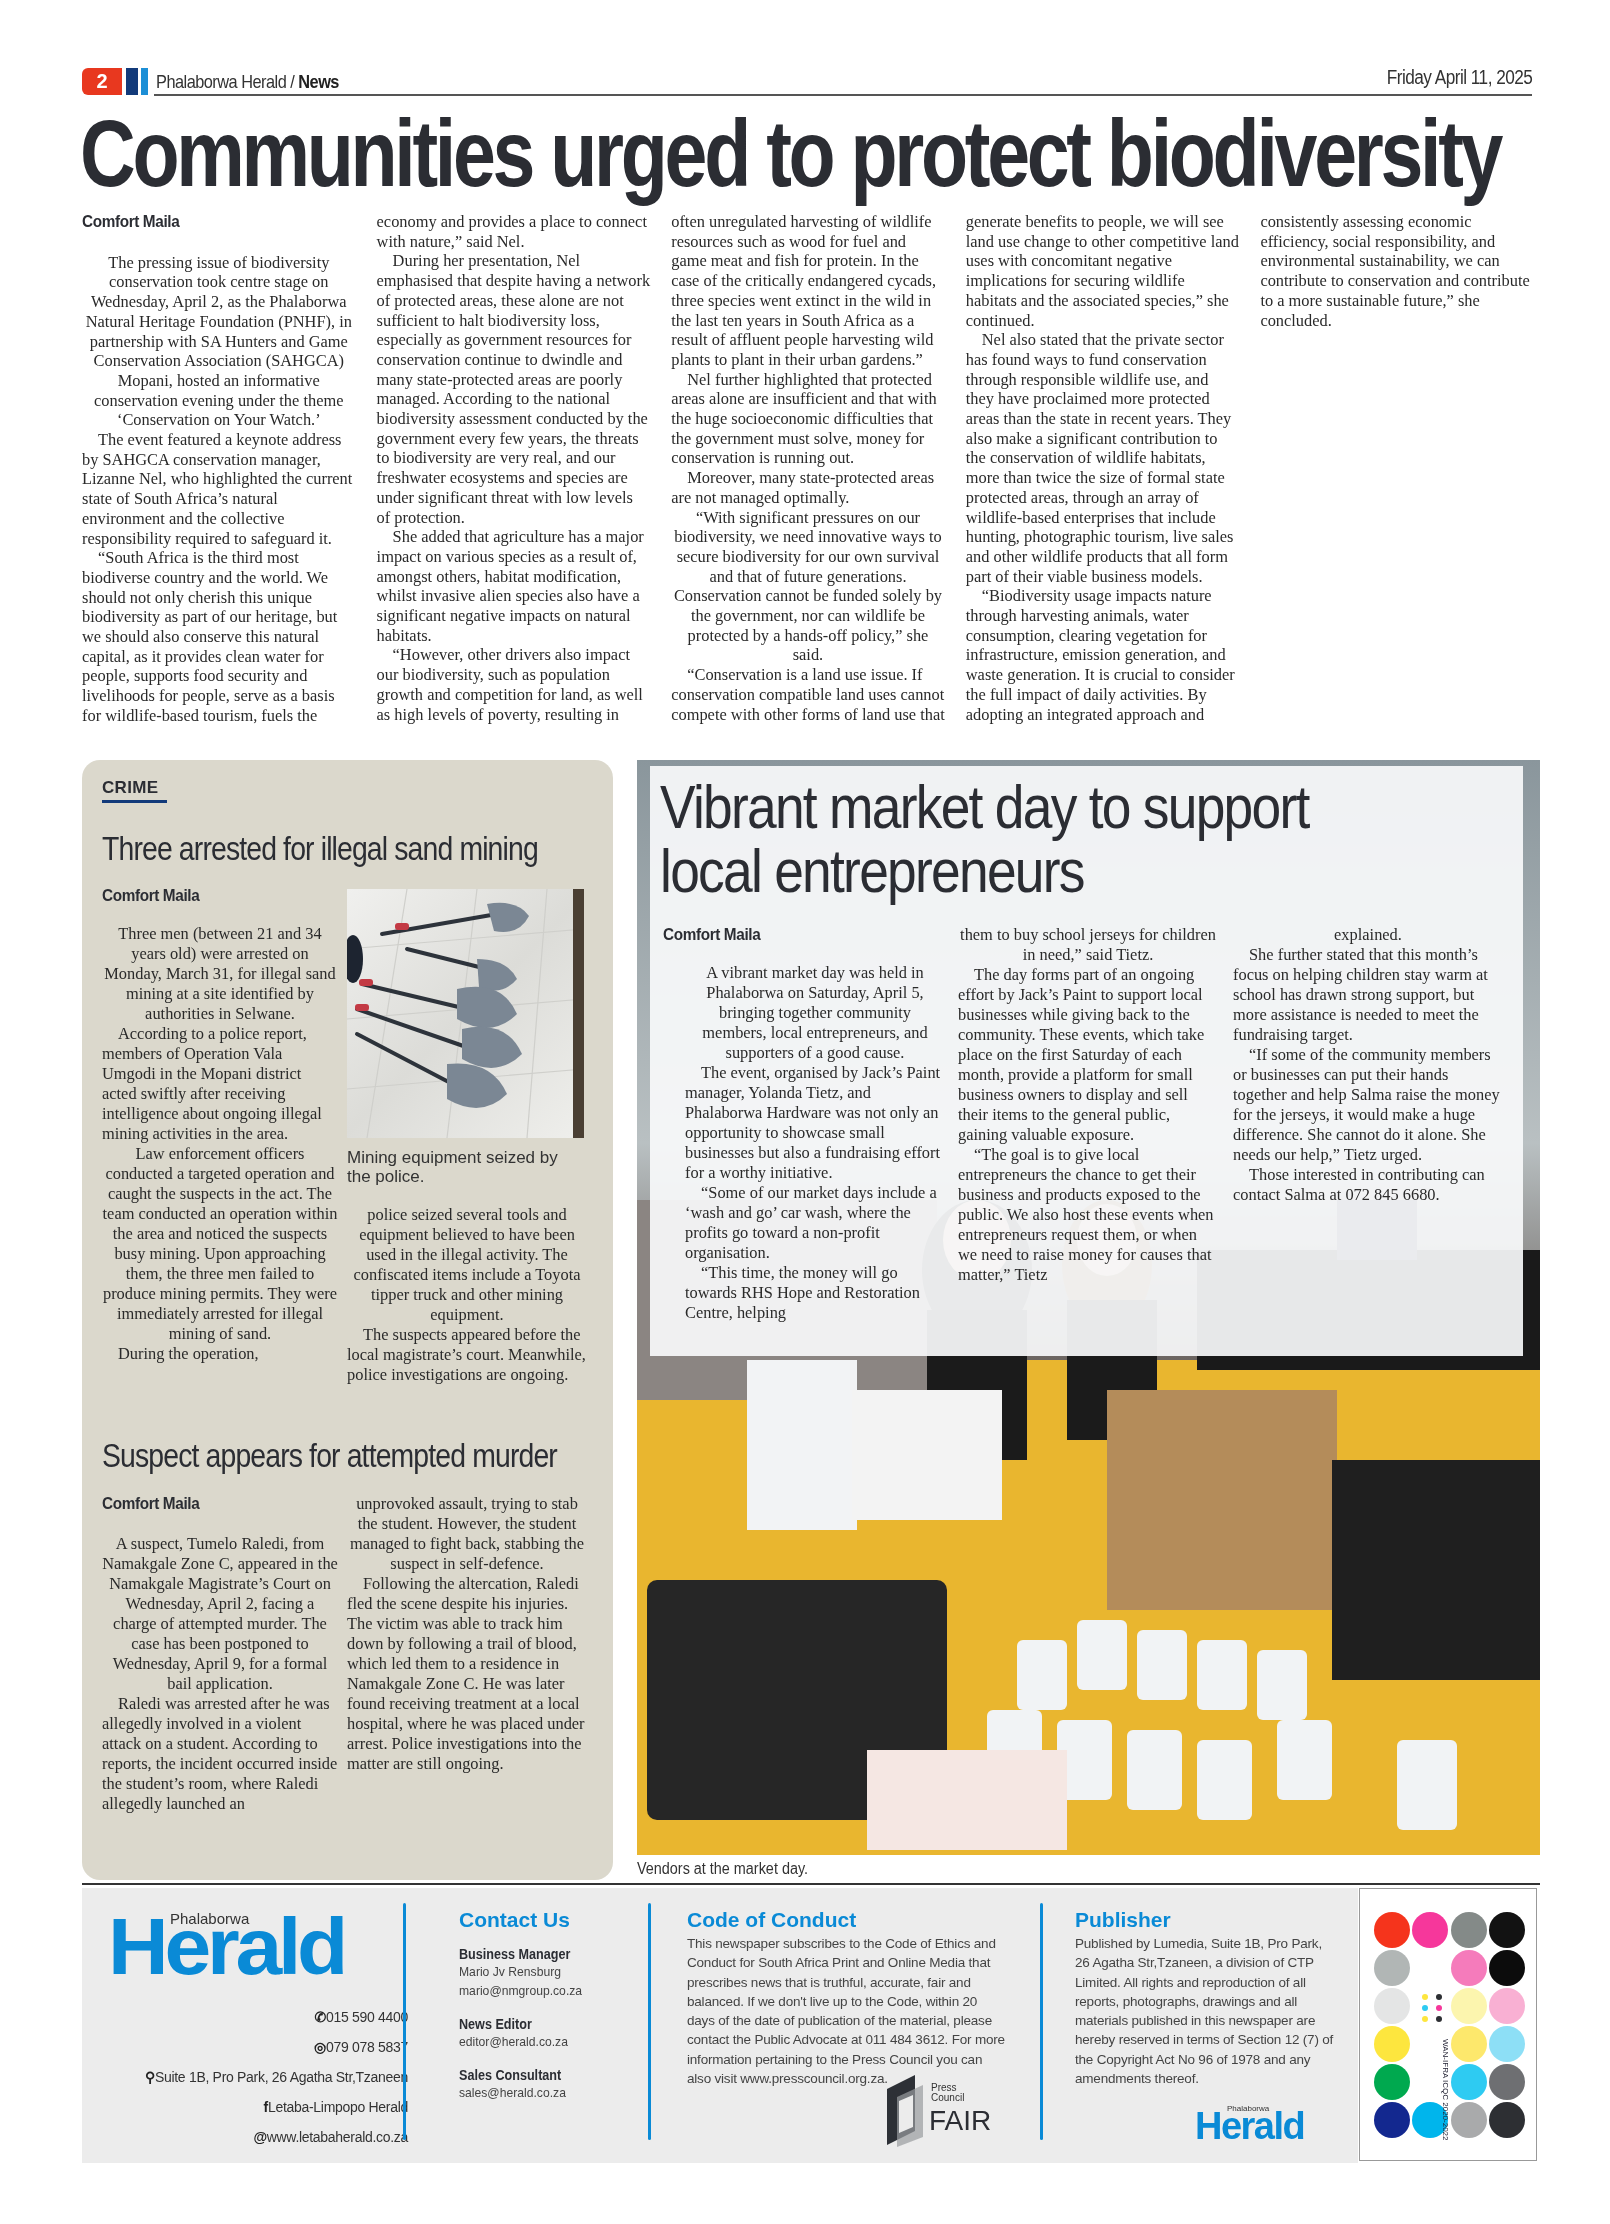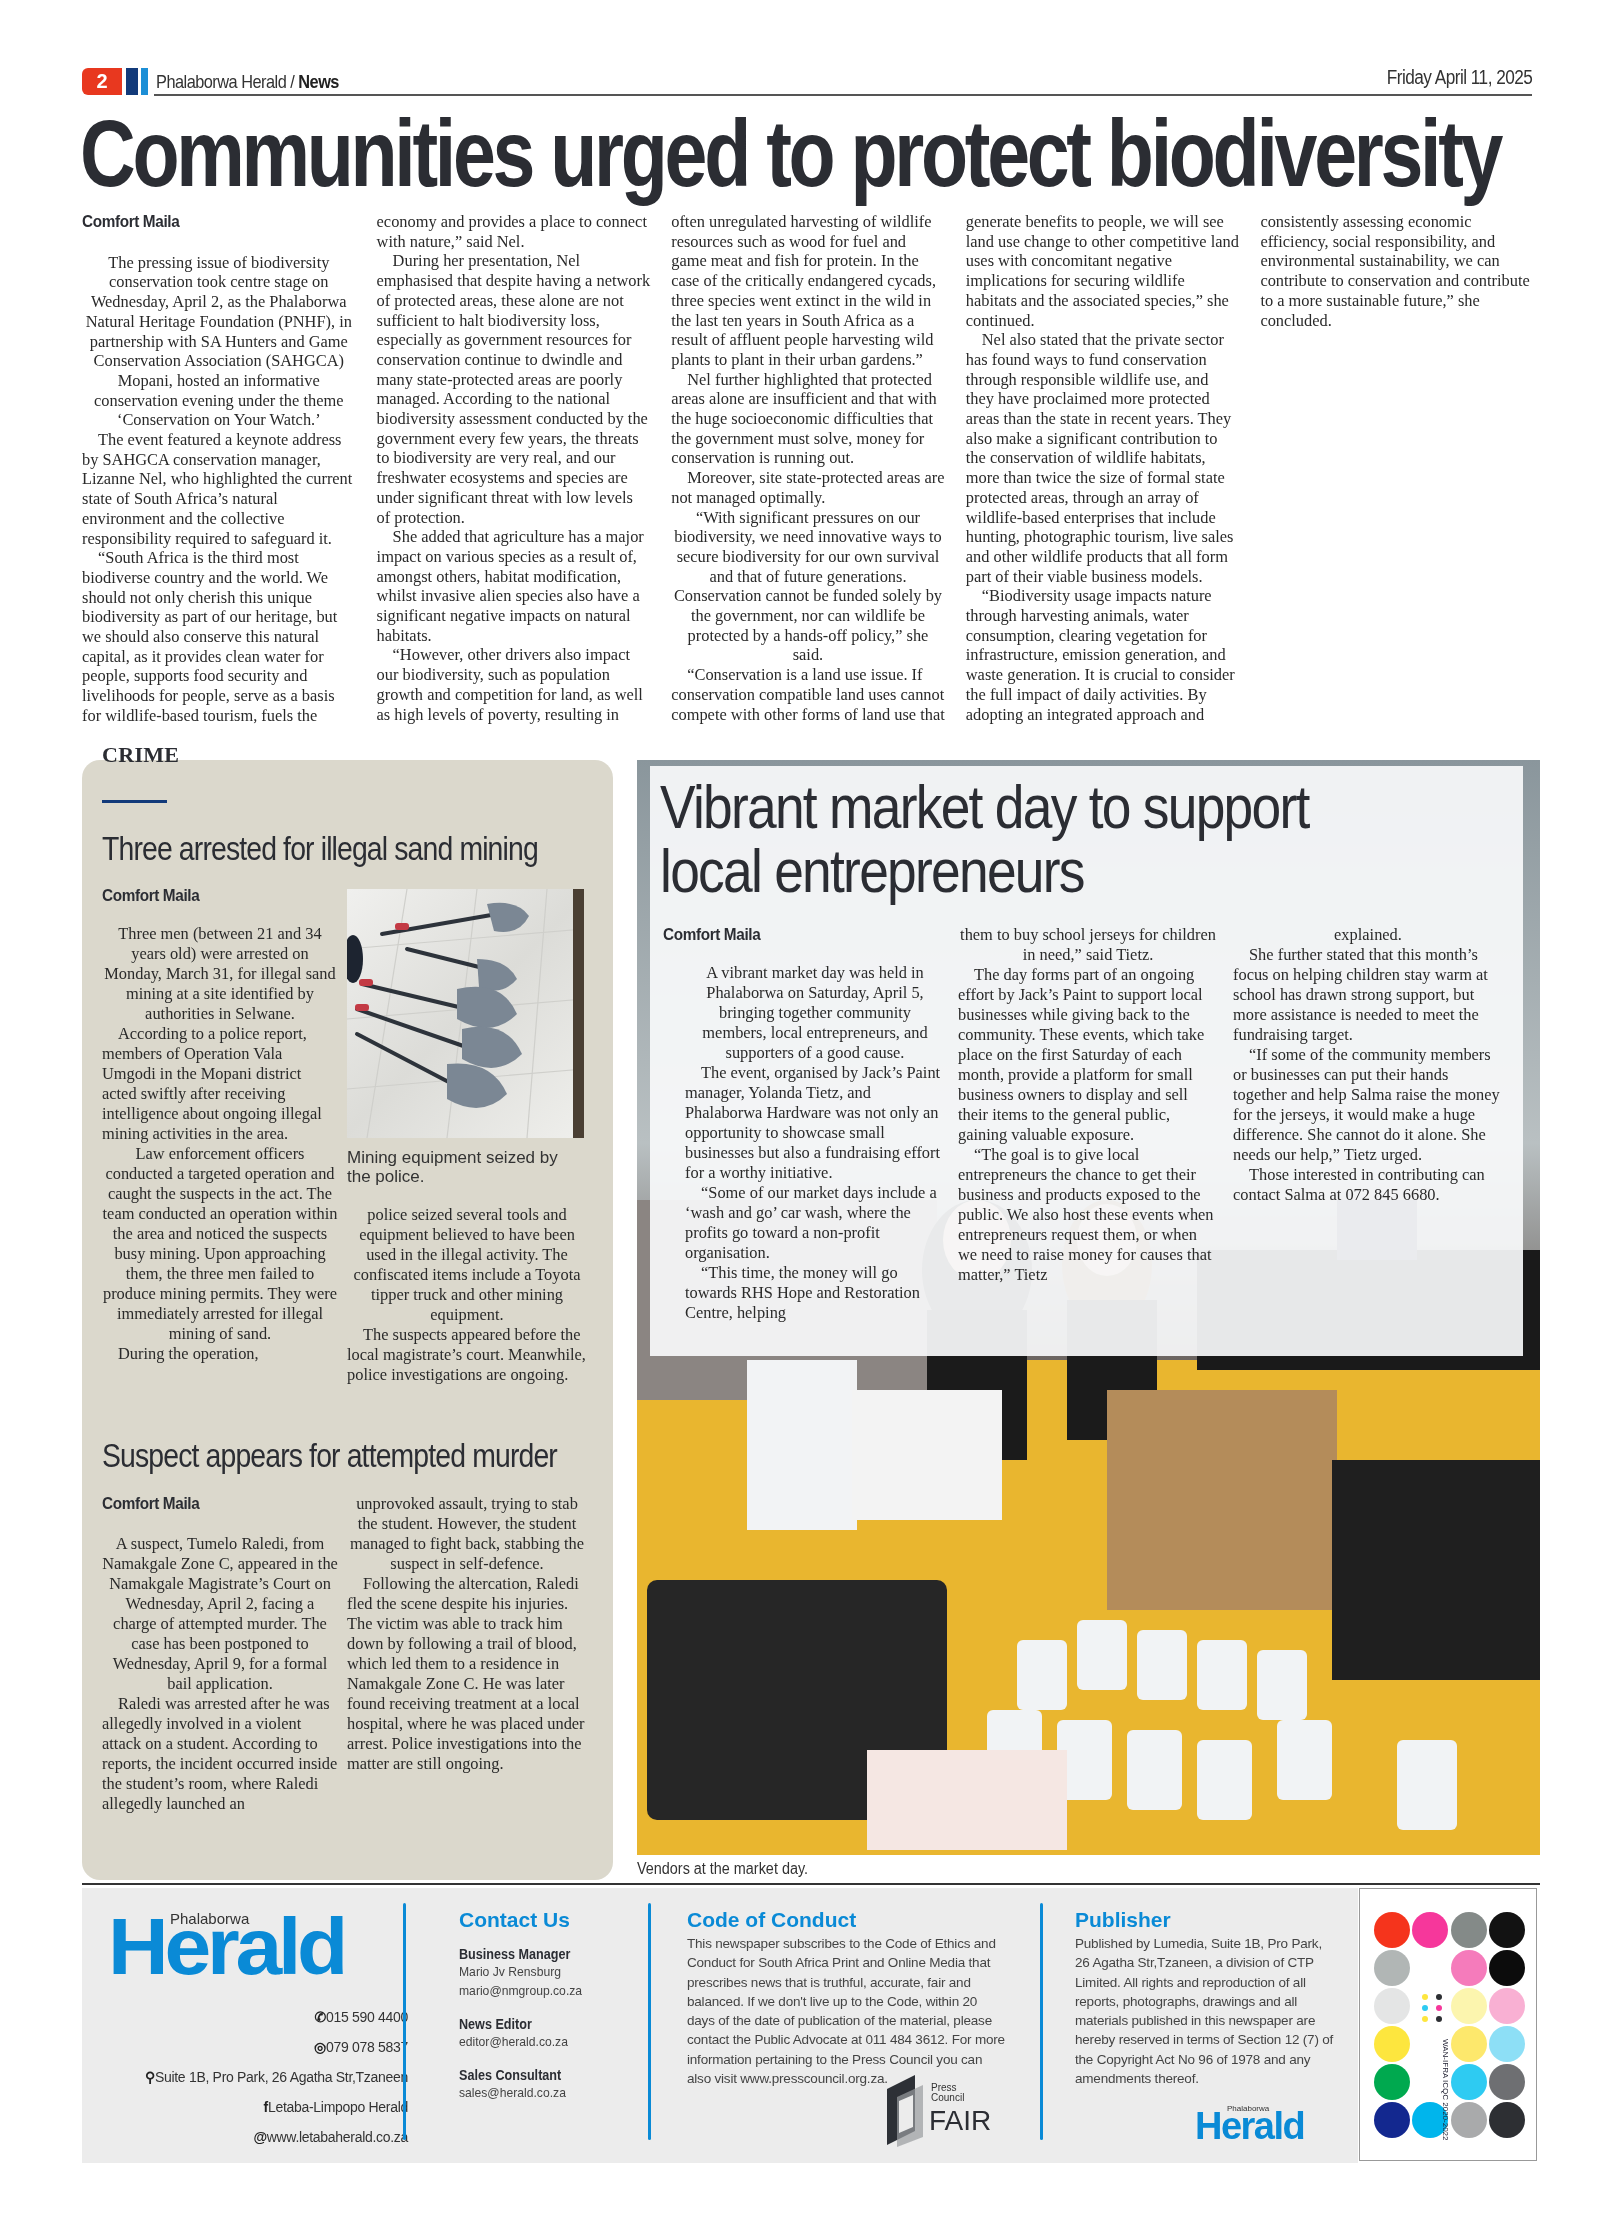--- a/index.html
+++ b/index.html
@@ -19,21 +19,21 @@
 
   .byline { font-family: "Liberation Sans", sans-serif; font-weight: bold; font-size: 17px; color: #2b2d33; letter-spacing: -0.4px; transform: scaleX(0.9); transform-origin: left; display: block; }
 
   .cols5 { left: 82px; top: 212px; width: 1452px; height: 530px; column-count: 5; column-gap: 21px; column-fill: auto; font-size: 16.4px; line-height: 19.7px; text-align: left; }
   .cols5 p, .col p { text-indent: 16px; }
   .cols5 p.first, .col p.first, p.noind { text-indent: 0; text-align: center; }
   .cols5 .byline { margin-bottom: 21px; }
 
   
   .crime { left: 82px; top: 760px; width: 531px; height: 1120px; background: #dbd8cc; border-radius: 18px; }
-  .crime-tag { left: 102px; top: 742px; font-family: Liberation Serif, serif; font-weight: bold; font-size: 22px; letter-spacing: 0.3px; color: #2b2d33; }
+  .crime-tag { left: 102px; top: 778px; font-family: Liberation Sans, sans-serif; font-weight: bold; font-size: 17px; letter-spacing: 0.3px; color: #2b2d33; }
   .crime-tag-ul { left: 102px; top: 800px; width: 65px; height: 3px; background: #123a7a; }
   .story-h { font-family: "Liberation Sans", sans-serif; font-size: 33px; color: #2b2d33; letter-spacing: -1px; white-space: nowrap; transform: scaleX(0.86); transform-origin: left; }
   .s1-title { left: 102px; top: 830px; }
   .s1-byline { left: 102px; top: 886px; }
   .col { font-size: 16.4px; line-height: 20px; color: #2a2a2a; }
   .photo-shovels { left: 347px; top: 889px; width: 237px; height: 249px; background: linear-gradient(135deg,#f0f0ee 0%,#dcdcd8 50%,#efefec 100%); overflow: hidden; }
   .caption-sans { font-family: "Liberation Sans", sans-serif; font-size: 17px; line-height: 19px; color: #333; }
 
   
   .market-photo { left: 637px; top: 760px; width: 903px; height: 1095px; overflow: hidden; background: linear-gradient(180deg,#8a969c 0%,#b9c0c2 35%,#6b6460 55%,#3a2f2a 70%,#e2b430 85%,#f0c23a 100%); }
@@ -69,21 +69,21 @@
 <h1 class="abs headline">Communities urged to protect  biodiversity</h1>
 <div class="abs cols5">
   <span class="byline">Comfort Maila</span>
   <p class="first">The pressing issue of biodiversity conservation took centre stage on Wednesday, April 2, as the Phalaborwa Natural Heritage Foundation (PNHF), in partnership with SA Hunters and Game Conservation Association (SAHGCA) Mopani, hosted an informative conservation evening under the theme ‘Conservation on Your Watch.’</p>
   <p>The event featured a keynote address by SAHGCA conservation manager, Lizanne Nel, who highlighted the current state of South Africa’s natural environment and the collective responsibility required to safeguard it.</p>
   <p>“South Africa is the third most biodiverse country and the world. We should not only cherish this unique biodiversity as part of our heritage, but we should also conserve this natural capital, as it provides clean water for people, supports food security and livelihoods for people, serve as a basis for wildlife-based tourism, fuels the economy and provides a place to connect with nature,” said Nel.</p>
   <p>During her presentation, Nel emphasised that despite having a network of protected areas, these alone are not sufficient to halt biodiversity loss, especially as government resources for conservation continue to dwindle and many state-protected areas are poorly managed. According to the national biodiversity assessment conducted by the government every few years, the threats to biodiversity are very real, and our freshwater ecosystems and species are under significant threat with low levels of protection.</p>
   <p>She added that agriculture has a major impact on various species as a result of, amongst others, habitat modification, whilst invasive alien species also have a significant negative impacts on natural habitats.</p>
   <p>“However, other drivers also impact our biodiversity, such as population growth and competition for land, as well as high levels of poverty, resulting in often unregulated harvesting of wildlife resources such as wood for fuel and game meat and fish for protein. In the case of the critically endangered cycads, three species went extinct in the wild in the last ten years in South Africa as a result of affluent people harvesting wild plants to plant in their urban gardens.”</p>
   <p>Nel further highlighted that protected areas alone are insufficient and that with the huge socioeconomic difficulties that the government must solve, money for conservation is running out.</p>
-  <p>Moreover, site state-protected areas are not managed optimally.</p>
+  <p>Moreover, many state-protected areas are not managed optimally.</p>
   <p class="noind">“With significant pressures on our biodiversity, we need innovative ways to secure biodiversity for our own survival and that of future generations. Conservation cannot be funded solely by the government, nor can wildlife be protected by a hands-off policy,” she said.</p>
   <p>“Conservation is a land use issue. If conservation compatible land uses cannot compete with other forms of land use that generate benefits to people, we will see land use change to other competitive land uses with concomitant negative implications for securing wildlife habitats and the associated species,” she continued.</p>
   <p>Nel also stated that the private sector has found ways to fund conservation through responsible wildlife use, and they have proclaimed more protected areas than the state in recent years. They also make a significant contribution to the conservation of wildlife habitats, more than twice the size of formal state protected areas, through an array of wildlife-based enterprises that include hunting, photographic tourism, live sales and other wildlife products that all form part of their viable business models.</p>
   <p>“Biodiversity usage impacts nature through harvesting animals, water consumption, clearing vegetation for infrastructure, emission generation, and waste generation. It is crucial to consider the full impact of daily activities. By adopting an integrated approach and consistently assessing economic efficiency, social responsibility, and environmental sustainability, we can contribute to conservation and contribute to a more sustainable future,” she concluded.</p>
 </div>
 
 <div class="abs crime"></div>
 <div class="abs crime-tag">CRIME</div>
 <div class="abs crime-tag-ul"></div>
 

